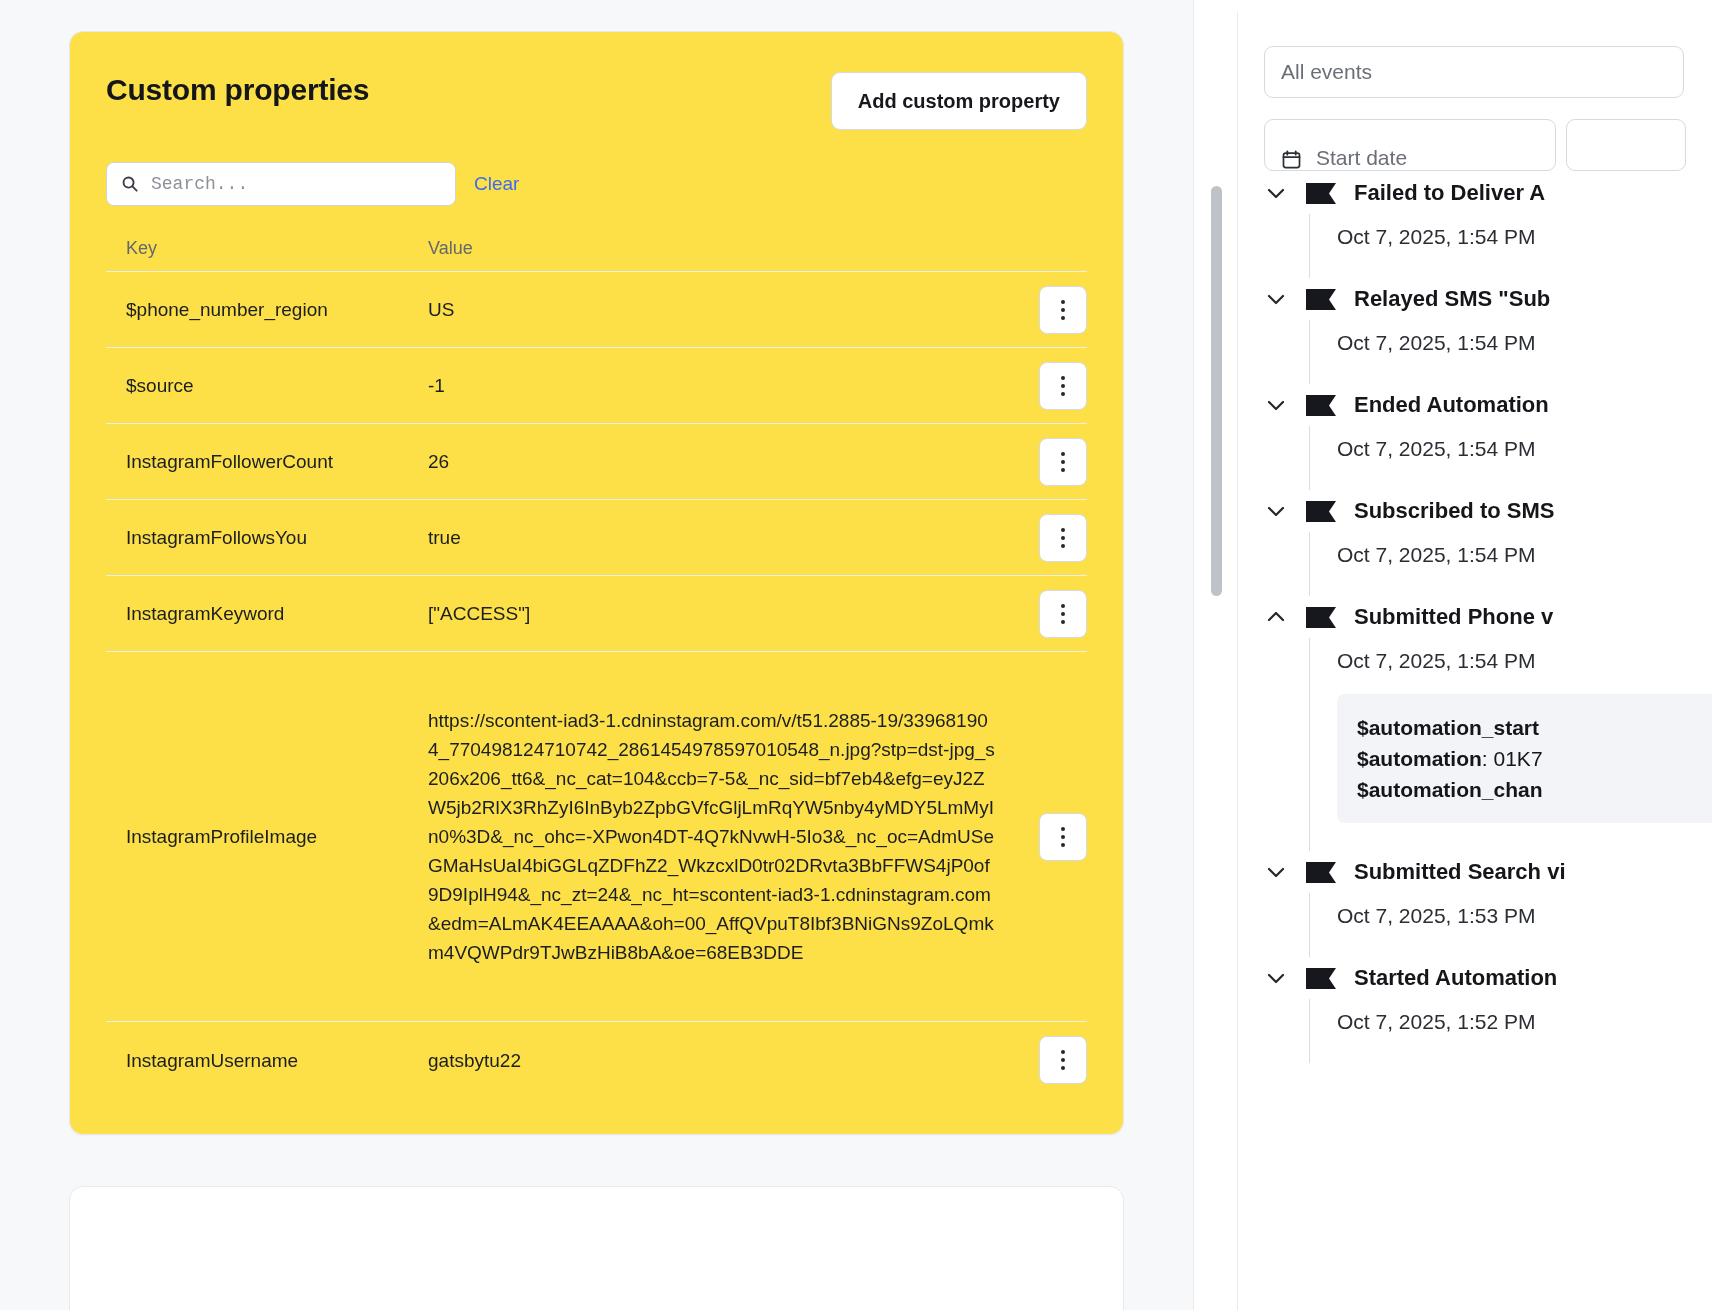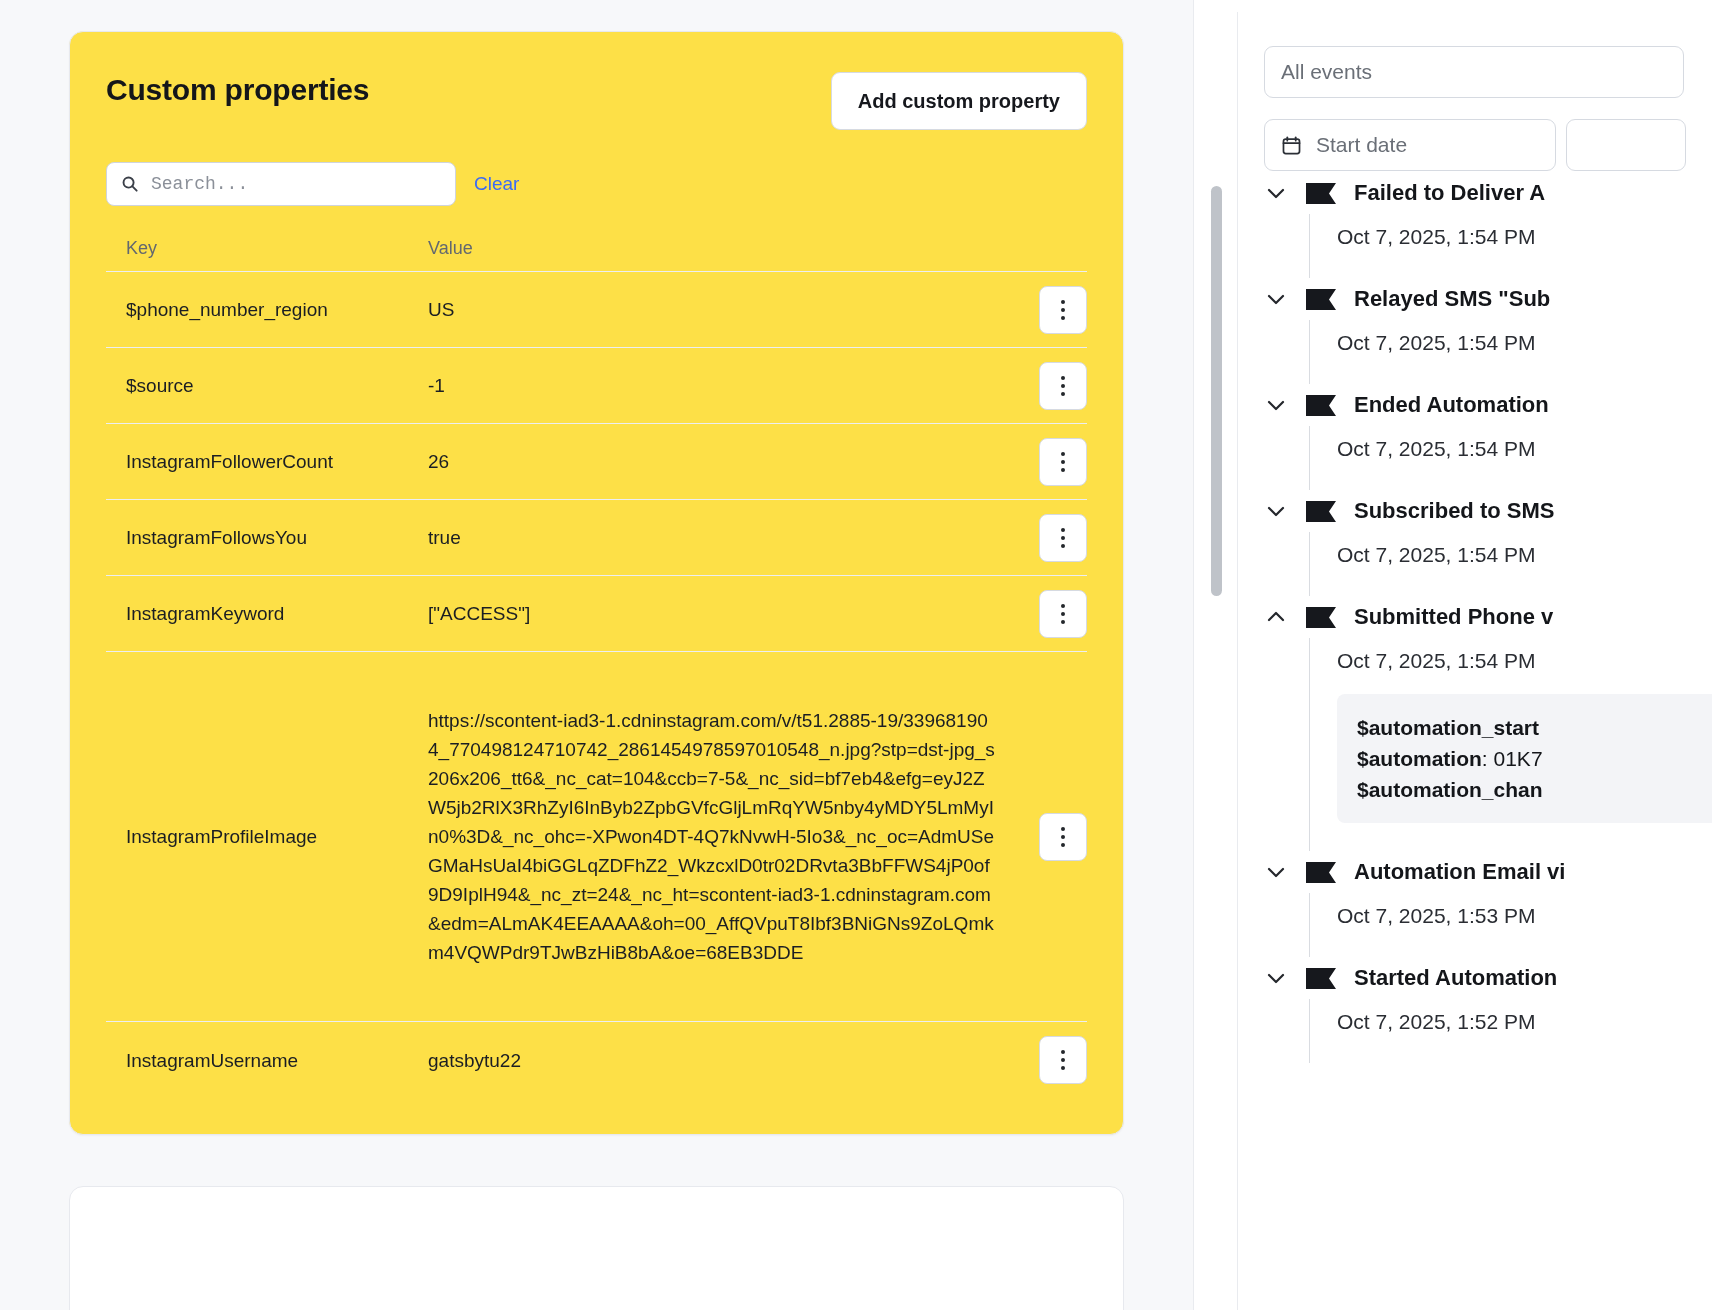--- a/index.html
+++ b/index.html
@@ -166,21 +166,21 @@
     border: 1px solid #d6dae1; border-radius: 9px;
     display: flex; align-items: center;
     padding: 0 16px;
     font-size: 21px; color: #6a6f77;
     background: #fff; cursor: pointer;
   }
   .date-row { display: flex; gap: 10px; margin-top: 21px; }
   .date-box {
     width: 292px; height: 52px;
     border: 1px solid #d6dae1; border-radius: 9px;
-    display: flex; align-items: center; gap: 14px;
+    display: flex; align-items: flex-end; gap: 14px;
     padding: 0 16px;
     font-size: 21px; color: #6a6f77;
     background: #fff; cursor: pointer;
   }
   .date-box2 {
     width: 120px; height: 52px;
     border: 1px solid #d6dae1; border-radius: 9px;
     background: #fff;
   }
   .cal-icon { width: 21px; height: 21px; color: #2b2f36; flex: 0 0 21px; }
@@ -494,21 +494,21 @@
           <span class="chev">
             <svg viewBox="0 0 24 24" width="24" height="24" fill="none" stroke="currentColor" stroke-width="2.2" stroke-linecap="round" stroke-linejoin="round">
               <polyline points="5,9 12,16 19,9"></polyline>
             </svg>
           </span>
           <span class="flag">
             <svg viewBox="0 0 30 21" width="30" height="21">
               <path d="M0 0 H30 L23 10.5 L30 21 H0 Z" fill="#16181d"></path>
             </svg>
           </span>
-          <span class="evt-title">Automation Email vi</span>
+          <span class="evt-title">Submitted Search vi</span>
         </div>
         <div class="evt-body">
           <div class="evt-time">Oct 7, 2025, 1:53 PM</div>
         </div>
       </div>
 
       <div class="evt">
         <div class="evt-head">
           <span class="chev">
             <svg viewBox="0 0 24 24" width="24" height="24" fill="none" stroke="currentColor" stroke-width="2.2" stroke-linecap="round" stroke-linejoin="round">

